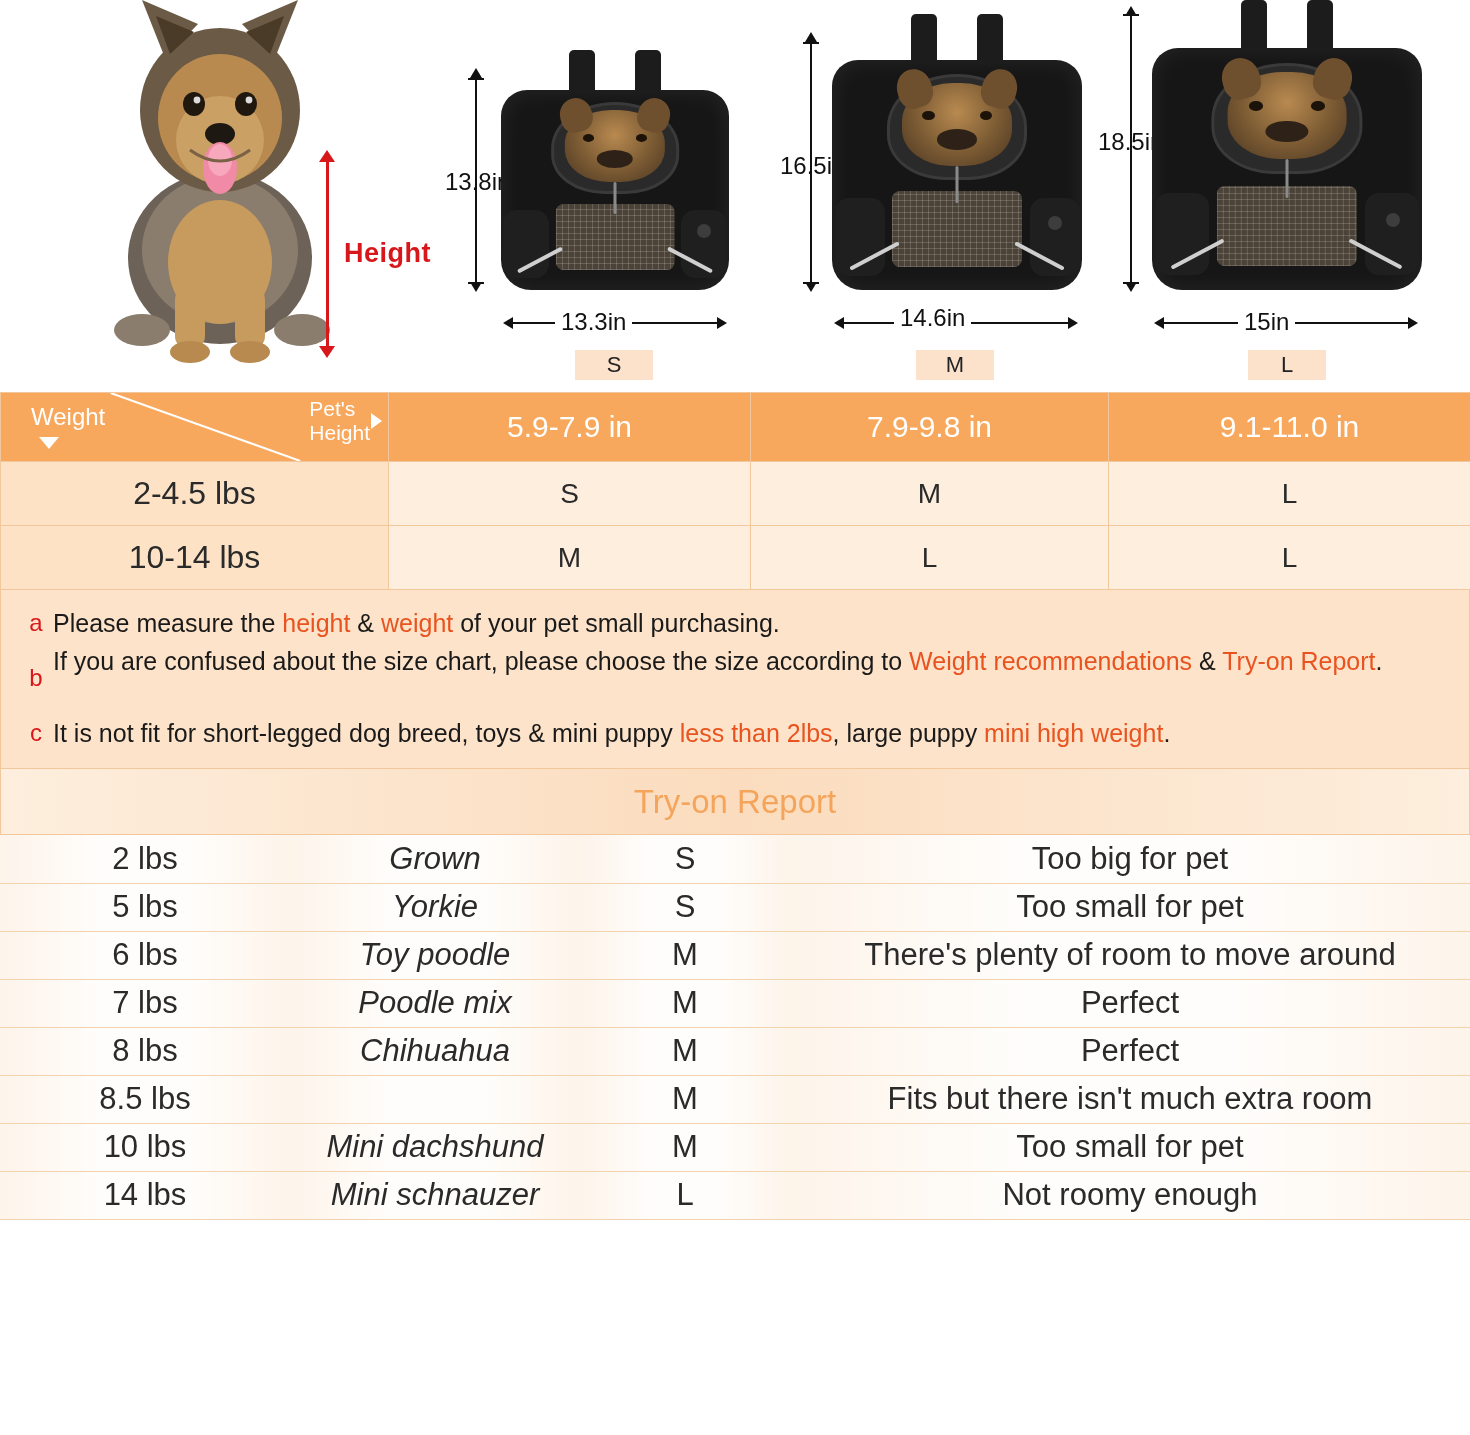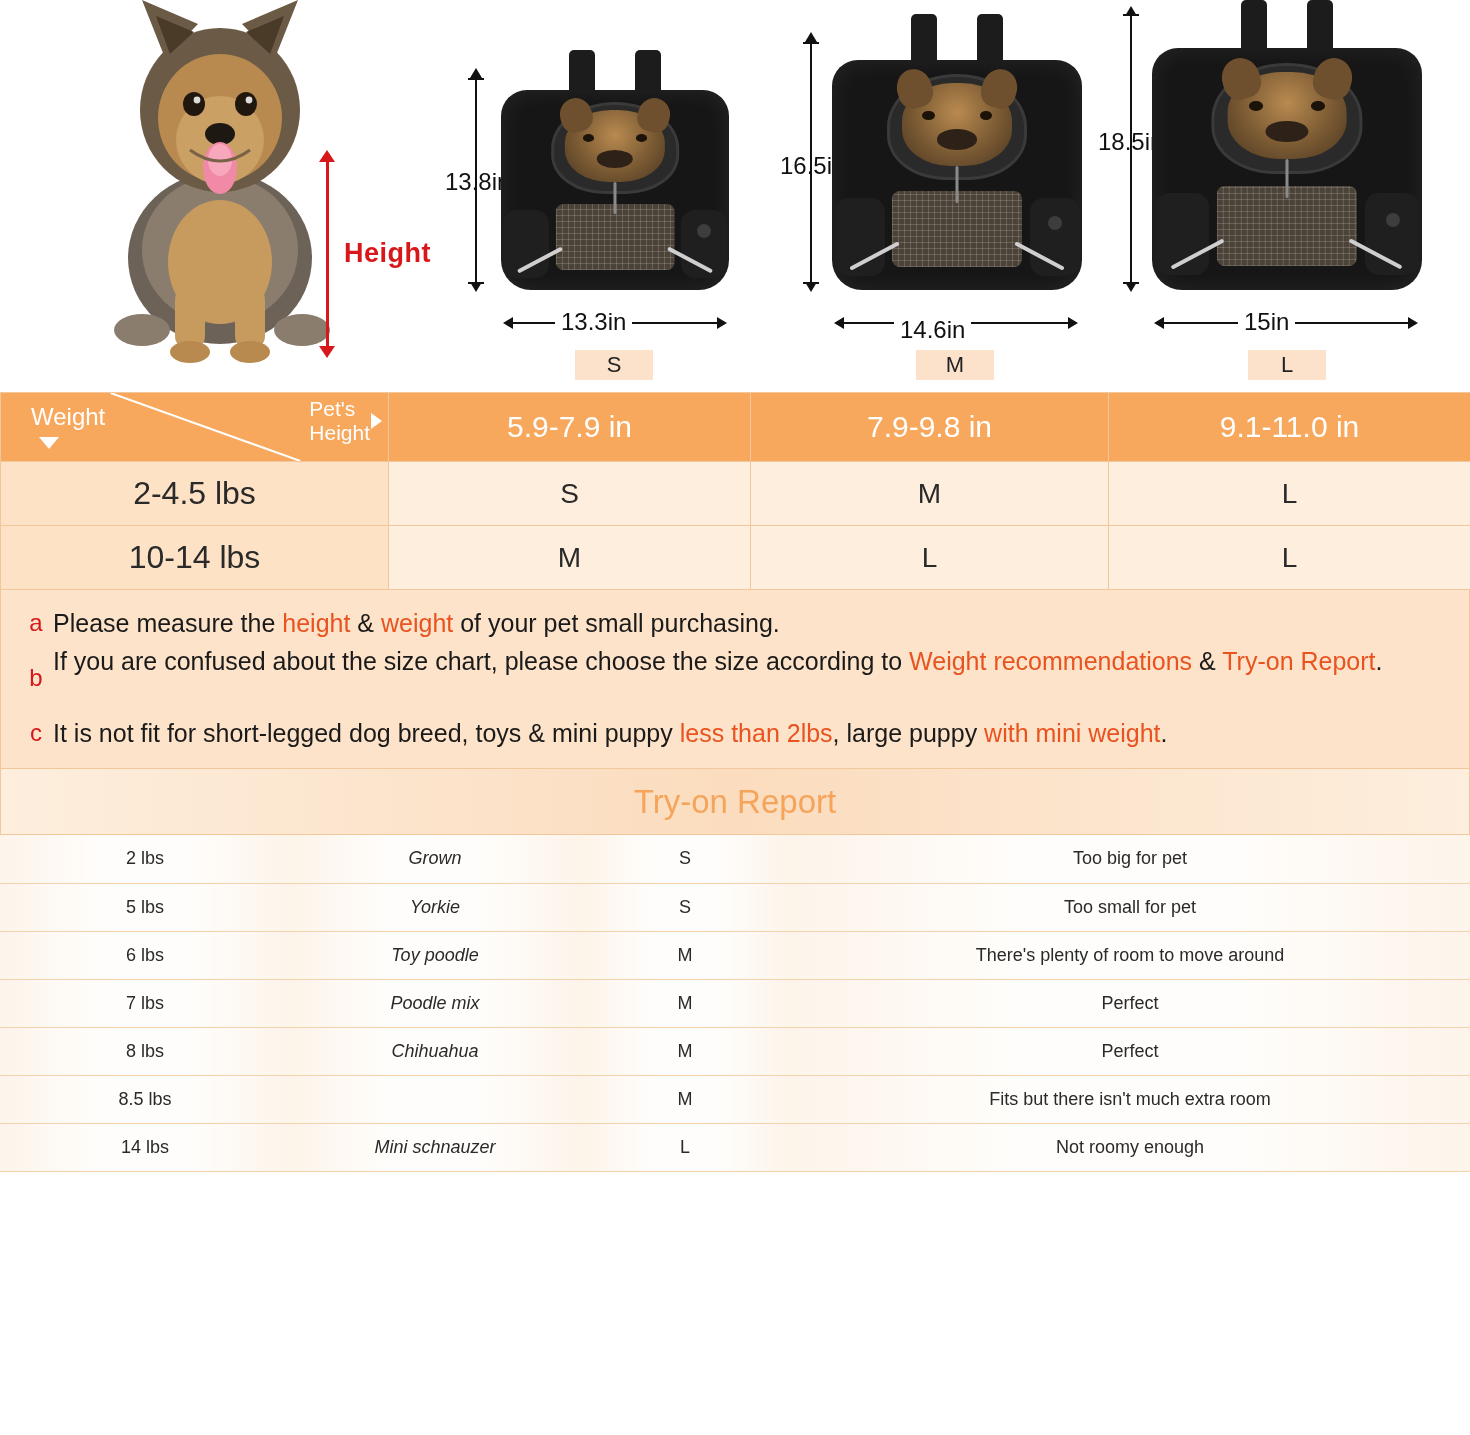--- a/index.html
+++ b/index.html
@@ -196,21 +196,21 @@
   
   .tryon-title {
     width: 1470px; height: 66px;
     background: linear-gradient(90deg,#fdeedd 0%, #fbdcbe 50%, #fdeedd 100%);
     border: 1px solid #f2c79b; border-top: none;
     display: flex; align-items: center; justify-content: center;
     color: #f5a55b; font-size: 33px;
   }
   .tryon { width: 1470px; border-collapse: collapse; table-layout: fixed; }
   .tryon td {
-    height: 48px; font-size: 18px; color: #2a2a2a; text-align: center;
+    height: 48px; font-size: 31px; color: #2a2a2a; text-align: center;
     border-bottom: 1px solid #f3d3ad;
     background: linear-gradient(90deg,#fdf4ea 0%, #fffdfb 35%, #fffdfb 65%, #fdf4ea 100%);
   }
   .tryon td.c1 { width: 290px; }
   .tryon td.c2 { width: 290px; font-style: italic; }
   .tryon td.c3 { width: 210px; }
   .tryon td.c4 { width: 680px; }
 </style>
 </head>
 <body>
@@ -331,21 +331,21 @@
           <div class="zip"></div>
           <div class="reflect-l"></div>
           <div class="reflect-r"></div>
           <div class="knob"></div>
         </div>
       </div>
 
       <div class="hline" style="left:48px; top:322px; width:238px;"></div>
       <div class="harrow-l" style="left:44px; top:317px;"></div>
       <div class="harrow-r" style="left:278px; top:317px;"></div>
-      <div class="hlabel" style="left:104px; top:316px;">14.6in</div>
+      <div class="hlabel" style="left:104px; top:304px;">14.6in</div>
       <div class="size-chip" style="left:126px; top:350px;">M</div>
     </div>
 
     <div class="pack" style="left: 1110px; width: 350px;">
       <div class="vline" style="left:20px; top:14px; height:268px;"></div>
       <div class="varrow-up" style="left:15px; top:6px;"></div>
       <div class="varrow-dn" style="left:15px; top:282px;"></div>
       <div class="vcap" style="left:13px; top:14px;"></div>
       <div class="vcap" style="left:13px; top:282px;"></div>
       <div class="vlabel" style="left:-12px; top:128px;">18.5in</div>
@@ -427,21 +427,21 @@
     <div class="note-row">
       <div class="note-badge">a</div>
       <div class="note-text" id="note-0"><span>Please measure the </span><span class="rd">height</span><span> &amp; </span><span class="rd">weight</span><span> of your pet small purchasing.</span></div>
     </div>
     <div class="note-row">
       <div class="note-badge" style="line-height:68px;">b</div>
       <div class="note-text" id="note-1"><span>If you are confused about the size chart, please choose the size according to </span><span class="rd">Weight recommendations</span><span> &amp; </span><span class="rd">Try-on Report</span><span>.</span></div>
     </div>
     <div class="note-row">
       <div class="note-badge">c</div>
-      <div class="note-text" id="note-2"><span>It is not fit for short-legged dog breed, toys &amp; mini puppy </span><span class="rd">less than 2lbs</span><span>, large puppy </span><span class="rd">with mini weight</span><span>.</span></div>
+      <div class="note-text" id="note-2"><span>It is not fit for short-legged dog breed, toys &amp; mini puppy </span><span class="rd">less than 2lbs</span><span>, large puppy </span><span class="rd">mini high weight</span><span>.</span></div>
     </div>
   </div>
 
   <div class="tryon-title">Try-on Report</div>
   <table class="tryon">
     <tbody id="tryon-body">
         <tr>
           <td class="c1">2 lbs</td>
           <td class="c2">Grown</td>
           <td class="c3">S</td>
@@ -471,20 +471,26 @@
           <td class="c3">M</td>
           <td class="c4">Perfect</td>
         </tr>
         <tr>
           <td class="c1">8.5 lbs</td>
           <td class="c2"></td>
           <td class="c3">M</td>
           <td class="c4">Fits but there isn't much extra room</td>
         </tr>
         <tr>
+          <td class="c1">10 lbs</td>
+          <td class="c2">Mini dachshund</td>
+          <td class="c3">M</td>
+          <td class="c4">Too small for pet</td>
+        </tr>
+        <tr>
           <td class="c1">14 lbs</td>
           <td class="c2">Mini schnauzer</td>
           <td class="c3">L</td>
           <td class="c4">Not roomy enough</td>
         </tr>
       </tbody>
   </table>
 
 </div>
 

